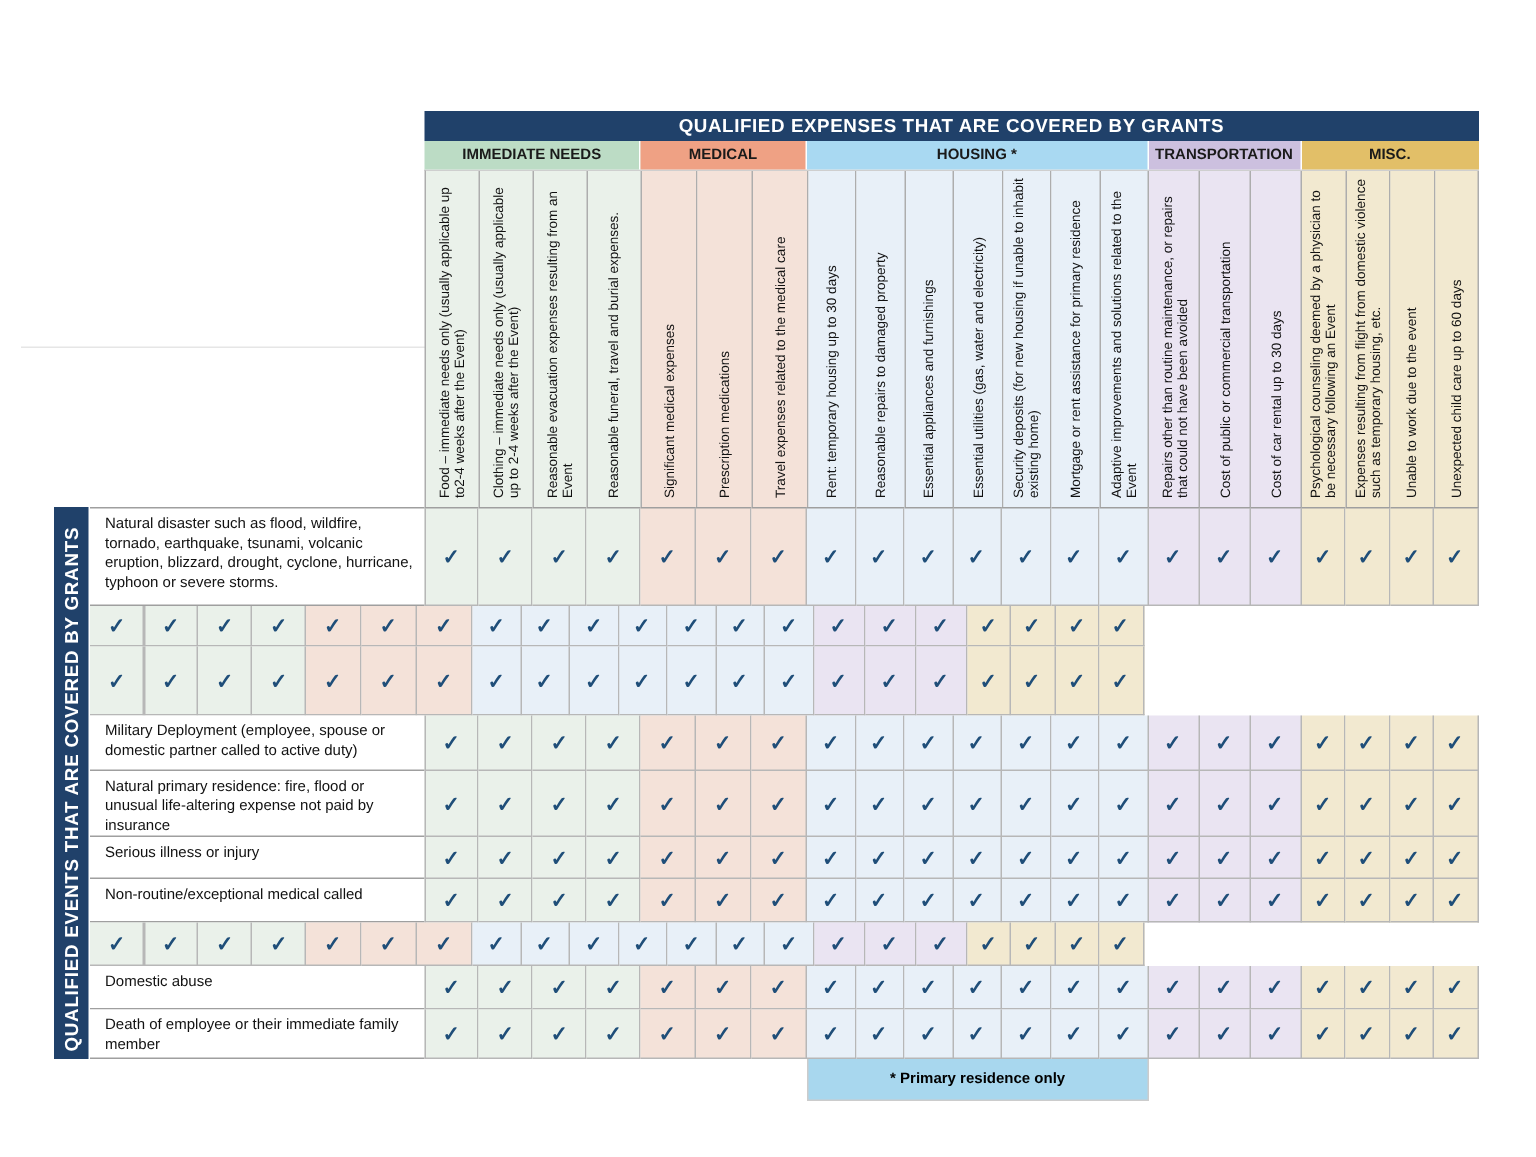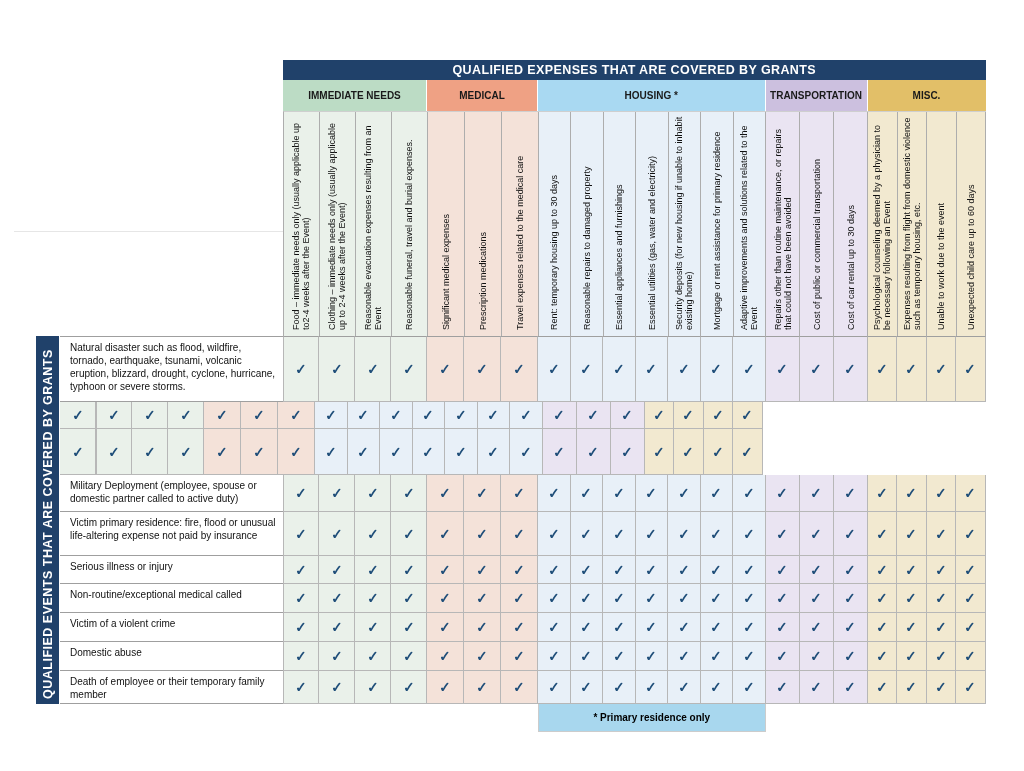--- a/index.html
+++ b/index.html
@@ -3,27 +3,27 @@
 <meta charset="utf-8">
 <style>
   html,body{margin:0;padding:0;background:#ffffff;}
   .page{position:relative;width:1024px;height:771px;background:#ffffff;overflow:hidden;
         font-family:"Liberation Sans",sans-serif;color:#111;}
 
   .brand-title{position:absolute;left:16px;top:199px;width:261px;text-align:right;
                font-size:17px;font-weight:bold;color:#2A5B8C;}
   .title-rule{position:absolute;left:14px;top:231px;width:270px;height:1px;background:#e6e6e6;}
 
-  .table{position:absolute;left:36px;top:60px;width:950px;}
+  .table{position:absolute;left:36px;top:74px;width:950px;}
 
   .banner{margin-left:247px;width:702.5px;height:20px;background:#20416A;color:#ffffff;
           display:flex;align-items:center;justify-content:center;font-weight:bold;
           font-size:12.5px;letter-spacing:0.4px;box-sizing:border-box;}
 
-  .group-row{margin-left:247px;display:flex;height:31px;}
+  .group-row{margin-left:247px;display:flex;height:19px;}
   .group-cell{box-sizing:border-box;border-right:1px solid #ffffff;display:flex;
               align-items:center;justify-content:center;font-size:10px;font-weight:bold;color:#1a1a1a;}
   .group-cell:last-child{border-right:none;}
 
   .colhead-row{margin-left:247px;display:flex;height:225px;border-left:1px solid #adadad;
                border-top:1px solid #cfcfcf;box-sizing:border-box;}
   .colhead-cell{box-sizing:border-box;border-right:1px solid #adadad;overflow:hidden;
                 display:flex;justify-content:center;}
   .vtext{writing-mode:vertical-rl;transform:rotate(180deg);font-size:9px;line-height:1.12;
          padding:6px 0 4px 0;height:100%;box-sizing:border-box;color:#111;}
@@ -395,21 +395,21 @@
               <span class="check">✓</span>
             </div>
             <div class="check-cell" style="width: 29.5px; background: rgb(242, 233, 208);">
               <span class="check">✓</span>
             </div>
             <div class="check-cell" style="width: 29.5px; background: rgb(242, 233, 208);">
               <span class="check">✓</span>
             </div>
           </div>
           <div class="body-row" style="height: 44px;">
-            <div class="row-label">Victim primary residence: fire, flood or unusual life-altering expense not paid by insurance</div>
+            <div class="row-label">Natural primary residence: fire, flood or unusual life-altering expense not paid by insurance</div>
             <div class="check-cell" style="width: 36px; background: rgb(234, 241, 234);">
               <span class="check">✓</span>
             </div>
             <div class="check-cell" style="width: 36px; background: rgb(234, 241, 234);">
               <span class="check">✓</span>
             </div>
             <div class="check-cell" style="width: 36px; background: rgb(234, 241, 234);">
               <span class="check">✓</span>
             </div>
             <div class="check-cell" style="width: 36px; background: rgb(234, 241, 234);">
@@ -593,21 +593,20 @@
               <span class="check">✓</span>
             </div>
             <div class="check-cell" style="width: 29.5px; background: rgb(242, 233, 208);">
               <span class="check">✓</span>
             </div>
             <div class="check-cell" style="width: 29.5px; background: rgb(242, 233, 208);">
               <span class="check">✓</span>
             </div>
           </div>
           <div class="body-row" style="height: 29px;">
-            <div class="row-label">Victim of a violent crime</div>
             <div class="check-cell" style="width: 36px; background: rgb(234, 241, 234);">
               <span class="check">✓</span>
             </div>
             <div class="check-cell" style="width: 36px; background: rgb(234, 241, 234);">
               <span class="check">✓</span>
             </div>
             <div class="check-cell" style="width: 36px; background: rgb(234, 241, 234);">
               <span class="check">✓</span>
             </div>
             <div class="check-cell" style="width: 36px; background: rgb(234, 241, 234);">
@@ -725,21 +724,21 @@
               <span class="check">✓</span>
             </div>
             <div class="check-cell" style="width: 29.5px; background: rgb(242, 233, 208);">
               <span class="check">✓</span>
             </div>
             <div class="check-cell" style="width: 29.5px; background: rgb(242, 233, 208);">
               <span class="check">✓</span>
             </div>
           </div>
           <div class="body-row" style="height: 33px;">
-            <div class="row-label">Death of employee or their temporary family member</div>
+            <div class="row-label">Death of employee or their immediate family member</div>
             <div class="check-cell" style="width: 36px; background: rgb(234, 241, 234);">
               <span class="check">✓</span>
             </div>
             <div class="check-cell" style="width: 36px; background: rgb(234, 241, 234);">
               <span class="check">✓</span>
             </div>
             <div class="check-cell" style="width: 36px; background: rgb(234, 241, 234);">
               <span class="check">✓</span>
             </div>
             <div class="check-cell" style="width: 36px; background: rgb(234, 241, 234);">

